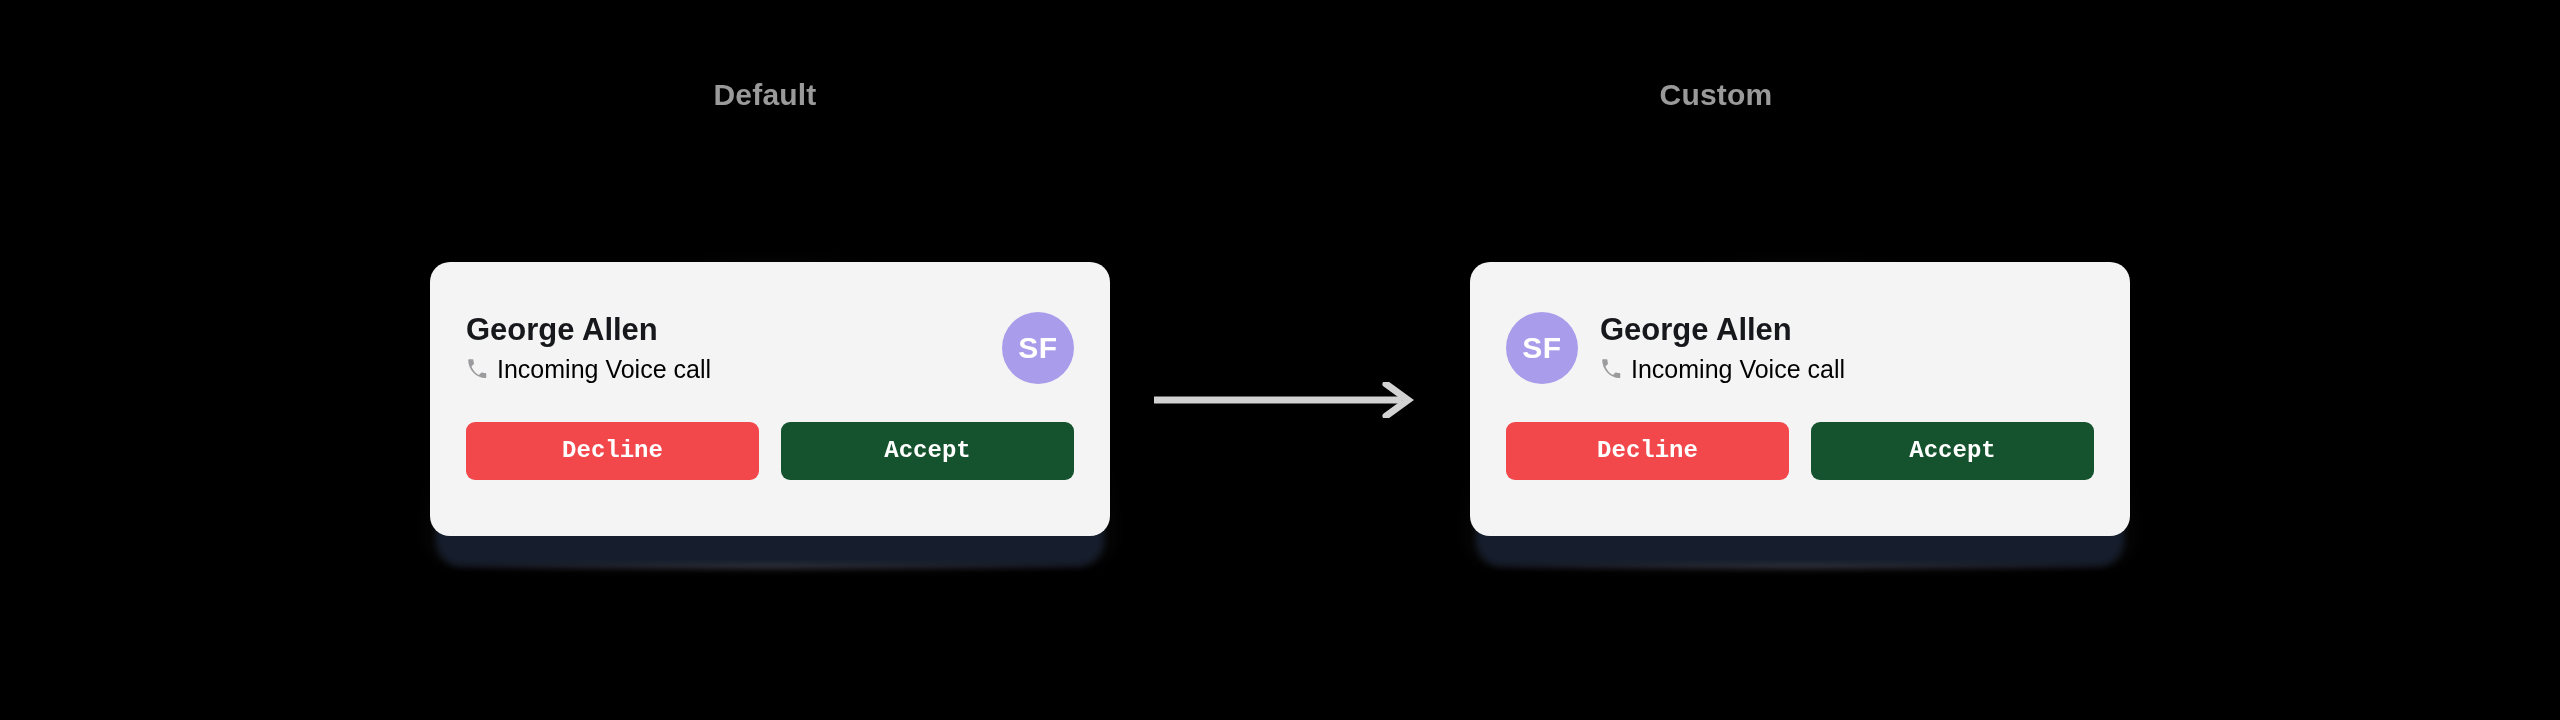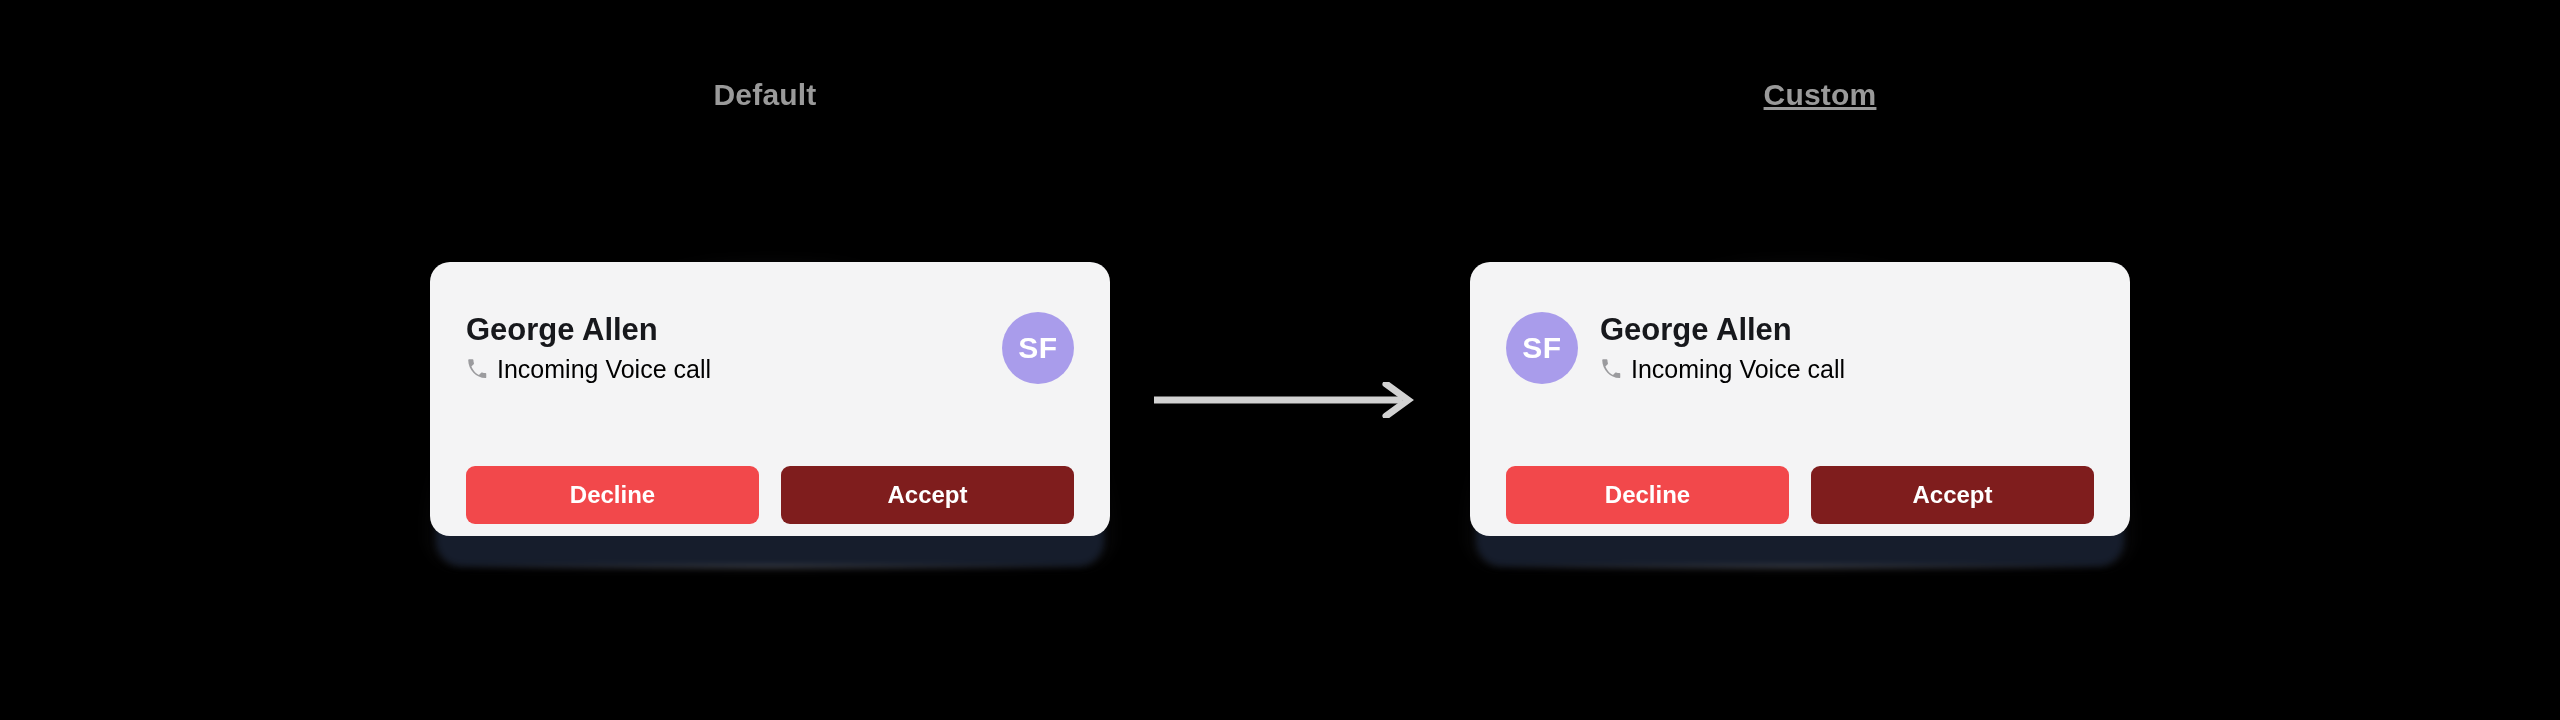--- a/index.html
+++ b/index.html
@@ -31,21 +31,21 @@
     font-size: 30px;
     font-weight: bold;
     color: #9a9a9a;
     letter-spacing: 0.2px;
     text-align: center;
     white-space: nowrap;
     transform: translateX(-50%);
     line-height: 1;
   }
   .caption-default { left: 765px; }
-  .caption-custom  { left: 1820px; text-decoration: underline; }
+  .caption-custom  { left: 1716px; }
 
   
   .card-wrap {
     position: absolute;
     top: 262px;
   }
   .card-wrap-default { left: 430px; width: 680px; }
   .card-wrap-custom  { left: 1470px; width: 660px; }
 
   .card-shadow {
@@ -139,32 +139,31 @@
     gap: 22px;
     margin-top: 22px;
   }
 
   .action-btn {
     flex: 1 1 0;
     height: 58px;
     border: none;
     border-radius: 9px;
     color: #ffffff;
-    font-family: Liberation Sans, sans-serif;
+    font-family: Liberation Mono, monospace;
     font-size: 24px;
     font-weight: bold;
     cursor: pointer;
     display: flex;
     align-items: center;
     justify-content: center;
     line-height: 1;
-    margin-top: 44px;
   }
   .btn-decline { background: #f2484b; }
-  .btn-accept  { background: #7f1d1d; }
+  .btn-accept  { background: #14532d; }
 
   
   .arrow {
     position: absolute;
     left: 1152px;
     top: 382px;
     width: 268px;
     height: 36px;
   }
 </style>

